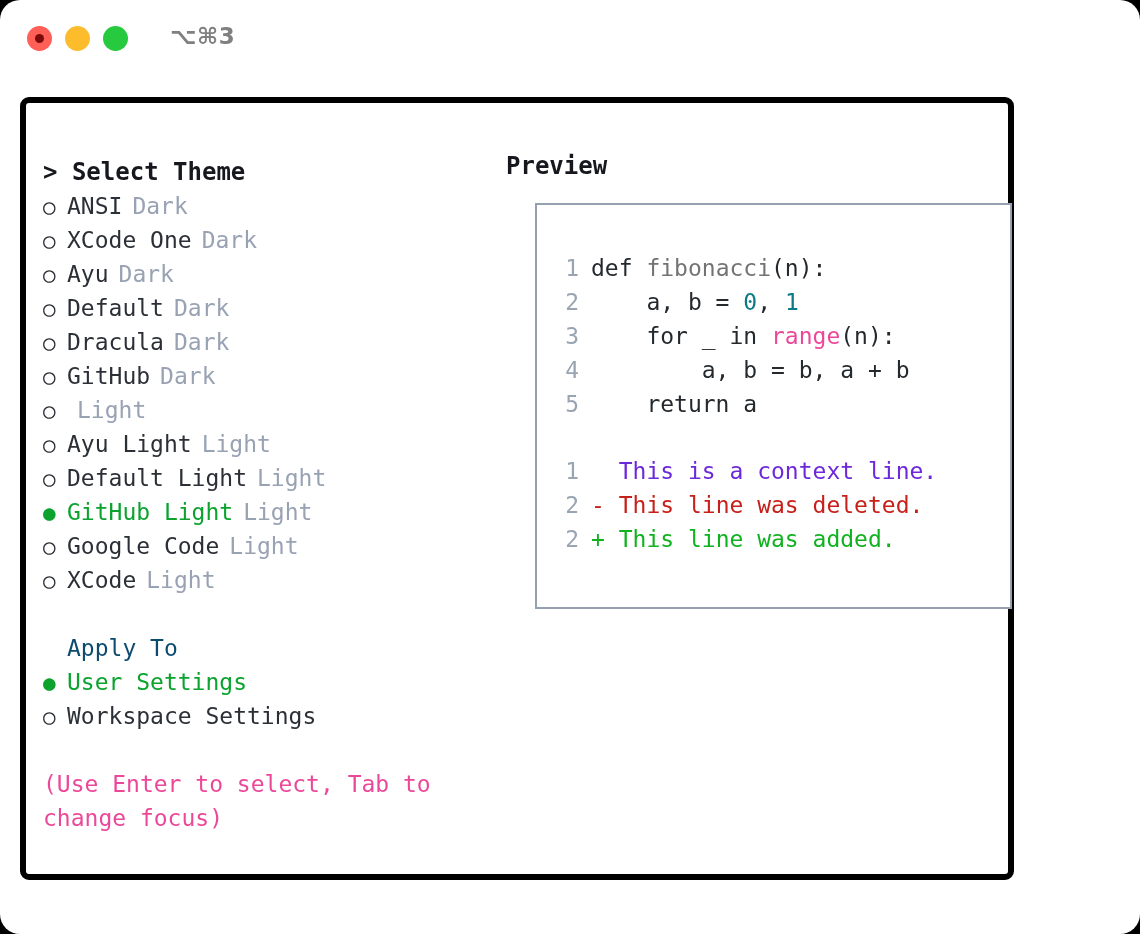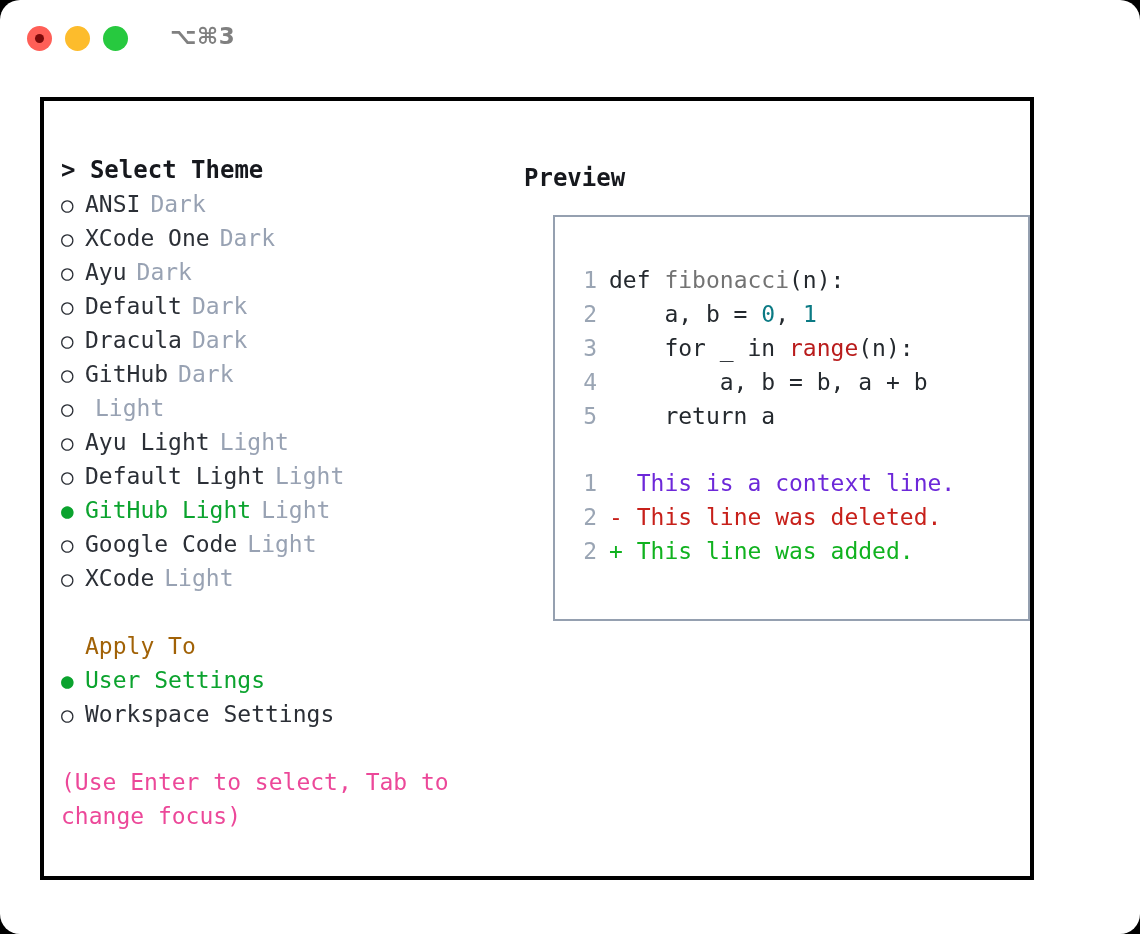--- a/index.html
+++ b/index.html
@@ -72,37 +72,36 @@
     white-space: pre;
   }
 
   
   .panel {
     position: absolute;
     left: 20px;
     top: 97px;
     width: 994px;
     height: 783px;
-    border: 4px solid #000000;
-    border-radius: 0;
+    border: 6px solid #000000;
+    border-radius: 9px;
     box-sizing: border-box;
     background: #ffffff;
-    margin-left: 20px;
   }
 
   .col-left {
     position: absolute;
     left: 17px;
     top: 52px;
     width: 440px;
   }
   .col-right {
     position: absolute;
     left: 480px;
-    top: 60px;
+    top: 46px;
     width: 500px;
   }
 
   .section-title {
     font-size: 24px;
     font-weight: bold;
     color: #16181d;
     line-height: 34px;
     white-space: pre;
   }
@@ -129,21 +128,21 @@
   .bullet.on { color: #0ba32e; }
   .row .label { color: #2b2f36; }
   .row.selected .label { color: #0ba32e; }
   .variant {
     color: #98a2b3;
     margin-left: 10px;
   }
 
   .subhead {
     font-size: 23px;
-    color: #a16207;
+    color: #0c4a6e;
     line-height: 34px;
     padding-left: 24px;
     white-space: pre;
   }
 
   .spacer-lg { height: 34px; }
   .spacer-sm { height: 34px; }
 
   .hint {
     font-size: 23px;
@@ -177,21 +176,21 @@
     display: inline-block;
     width: 26px;
     flex: 0 0 26px;
     text-align: right;
     color: #9aa5b4;
     margin-right: 12px;
   }
   .ctext { color: #24292e; text-align: right; }
   .tok-fn   { color: #737373; }
   .tok-num  { color: #0b7a84; }
-  .tok-call { color: #b91c1c; }
+  .tok-call { color: #ec4899; }
 
   .diff {
     position: absolute;
     left: 16px;
     top: 249px;
     font-size: 23px;
     line-height: 34px;
     white-space: pre;
   }
   .dctx { color: #6d28d9; }

